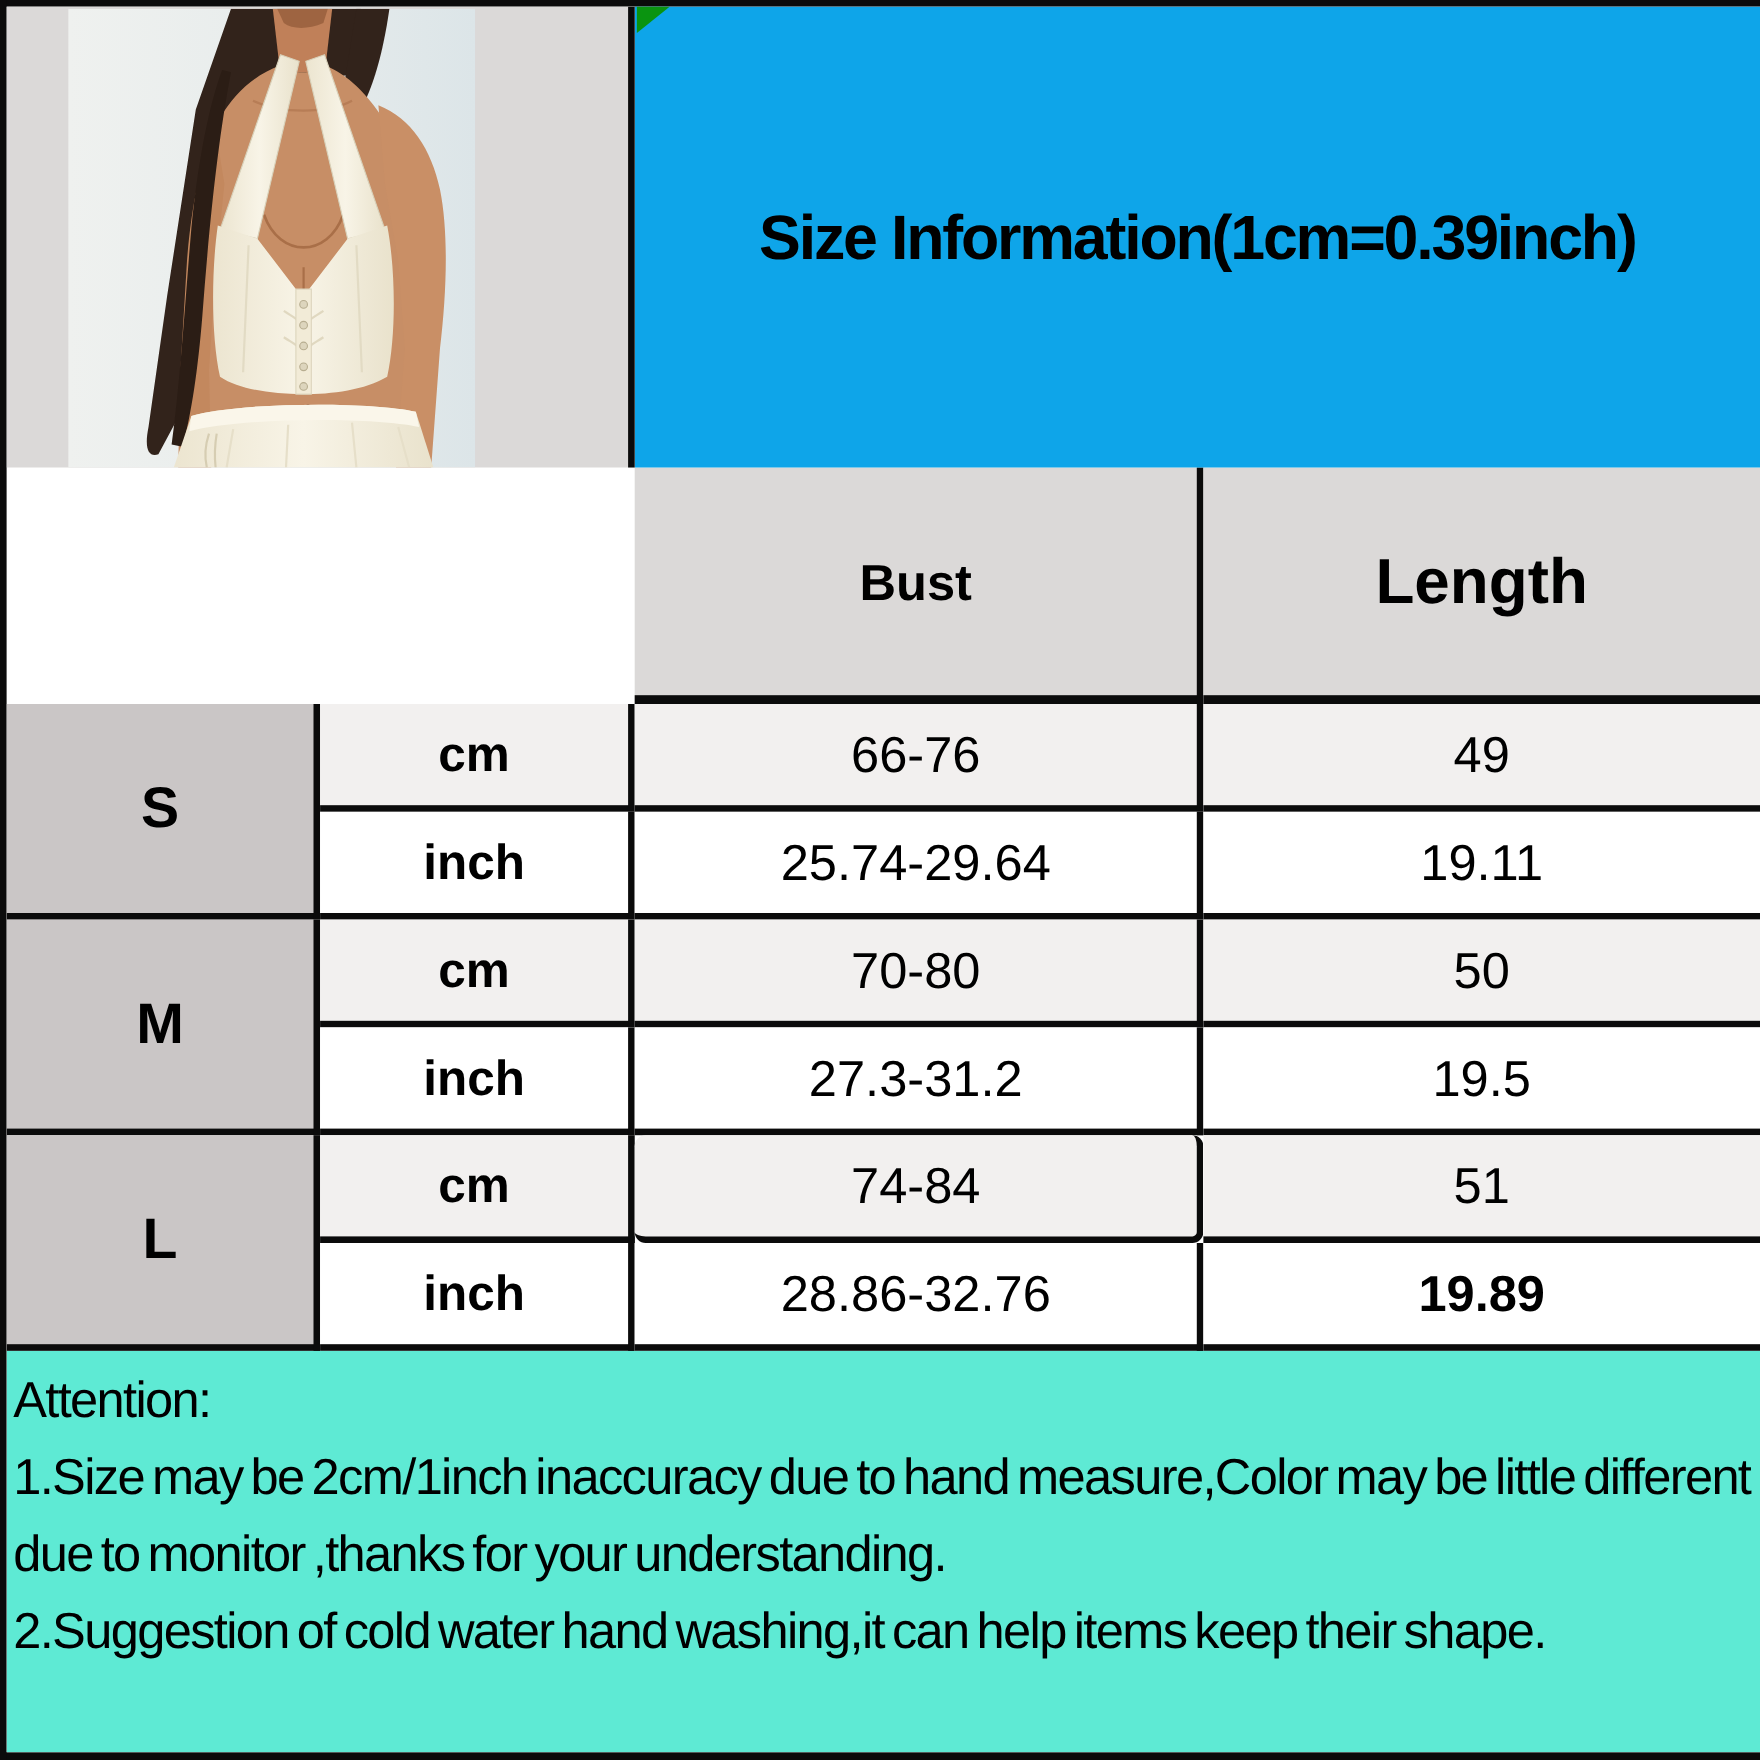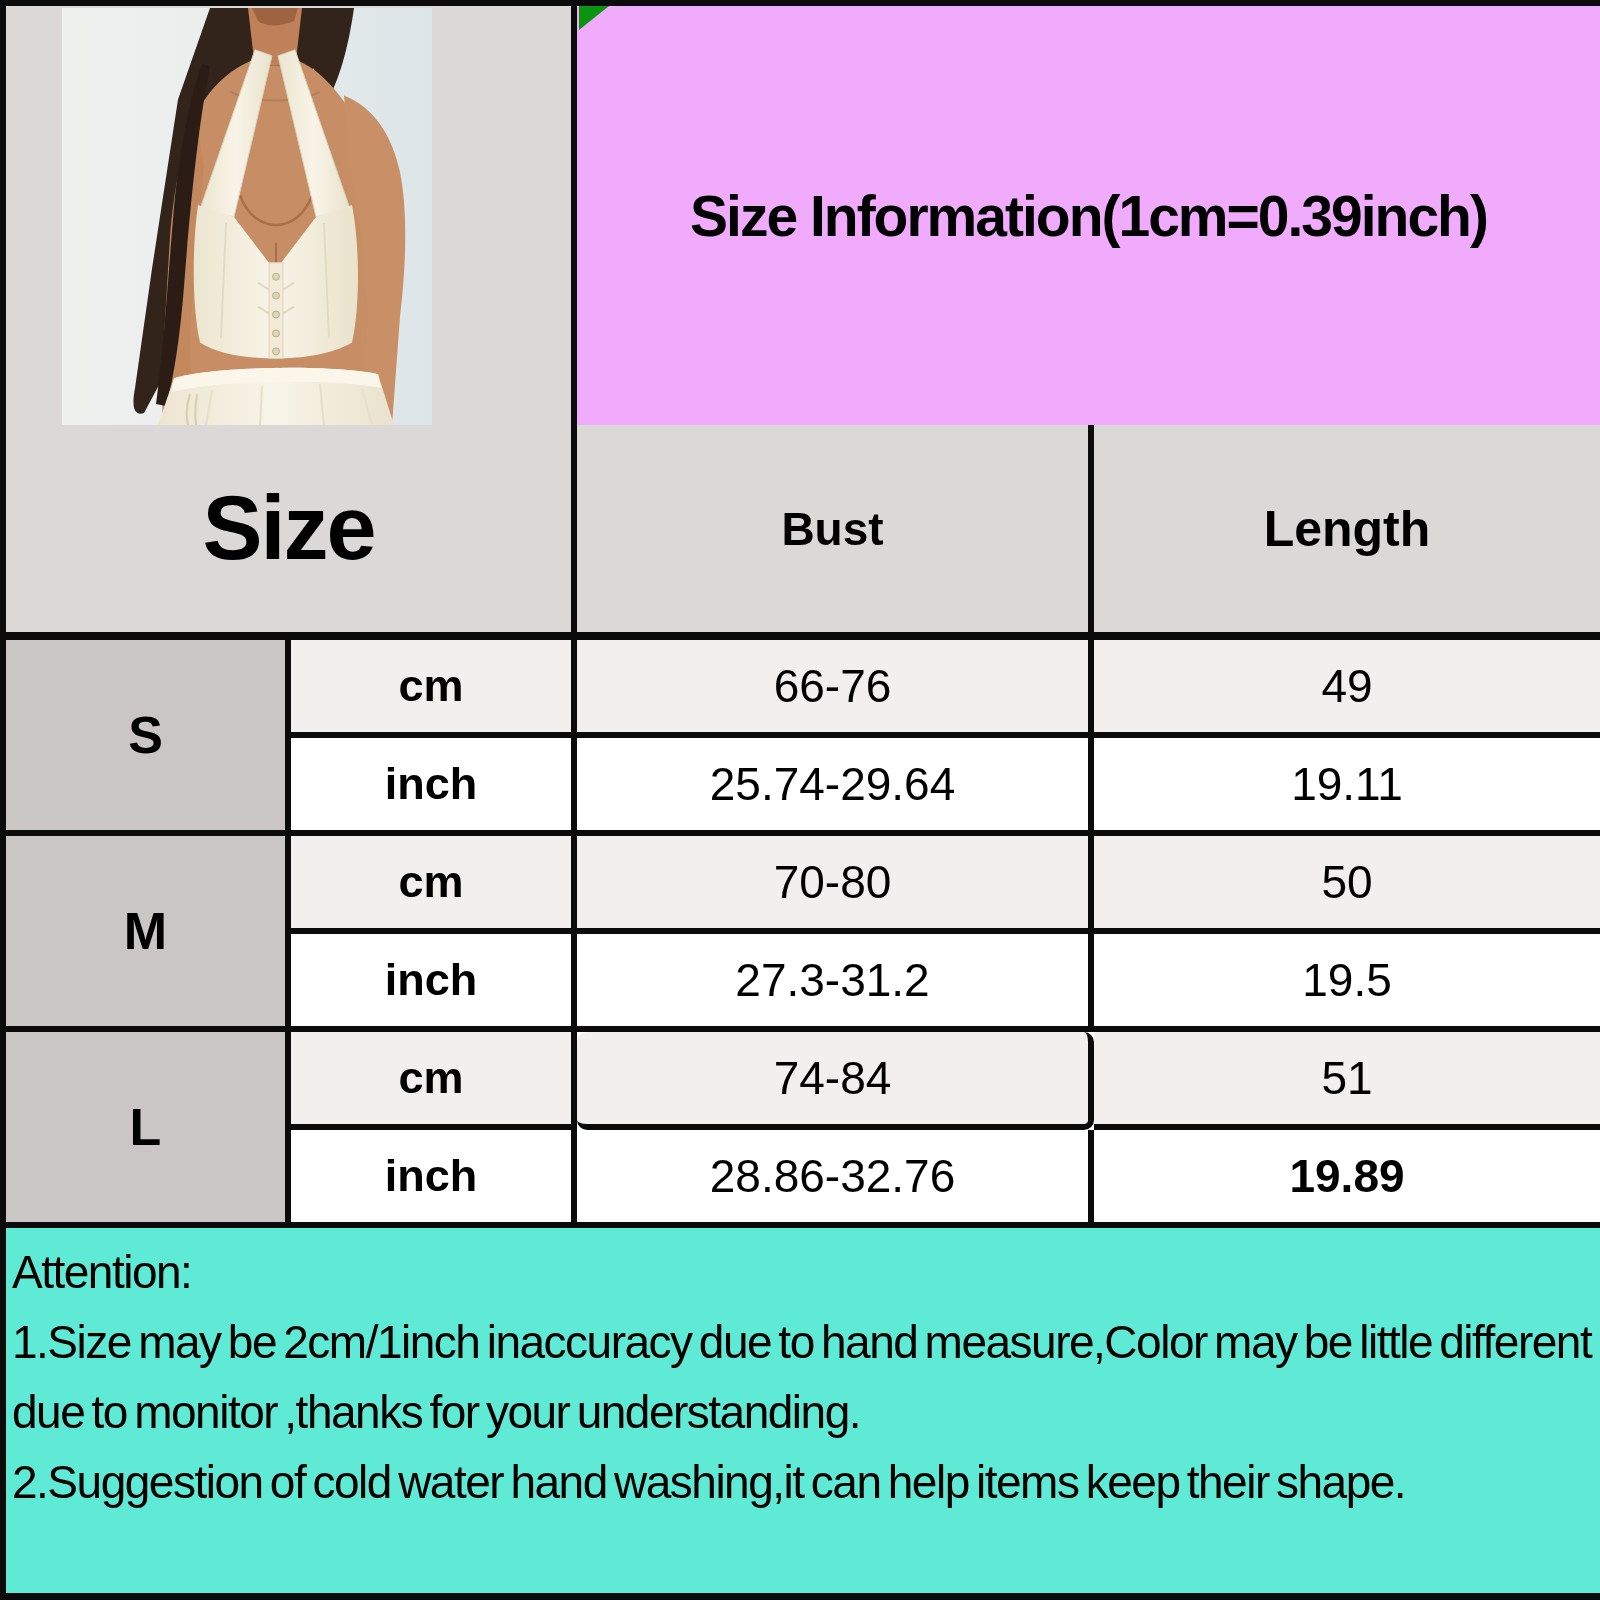--- a/index.html
+++ b/index.html
@@ -21,21 +21,21 @@
     width:571px; height:419px;
     background:#dbd9d8;
     border-right:6px solid #0b0b0b;
     position:relative;
     flex:0 0 auto;
   }
   .photo-frame { position:absolute; left:56px; top:2px; width:370px; height:417px; }
   .photo-frame svg { display:block; width:100%; height:100%; }
   .title-panel {
     flex:1 1 auto;
-    background:#f0abfc;
+    background:#0ea5e9;
     display:flex; align-items:center; justify-content:center;
   }
   .main-title {
     font-size:57px; font-weight:bold; letter-spacing:-2px;
     white-space:nowrap;
   }
   .green-marker {
     position:absolute; left:573px; top:0;
     width:0; height:0;
     border-top:24px solid #0a9410;
@@ -50,21 +50,21 @@
     width:1594px;
   }
   .cell { display:flex; align-items:center; justify-content:center; }
   .hdr {
     background:#dbd9d8;
     border-bottom:8px solid #0b0b0b;
     font-weight:bold;
   }
   .h-size { grid-column:1 / 3; grid-row:1; border-right:6px solid #0b0b0b; font-size:90px; letter-spacing:-2px; }
   .h-bust { grid-column:3; grid-row:1; border-right:6px solid #0b0b0b; font-size:46px; }
-  .h-length { grid-column:4; grid-row:1; font-size:50px;text-align:center; }
+  .h-length { grid-column:4; grid-row:1; font-size:58px;text-align:center; }
   .size-letter {
     grid-column:1;
     background:#cac6c6;
     border-right:6px solid #0b0b0b;
     border-bottom:6px solid #0b0b0b;
     font-size:52px; font-weight:bold;
   }
   .row-cm { background:#f2f0ef; }
   .row-inch { background:#ffffff; }
   .unit-cell {
@@ -165,21 +165,20 @@
       </div>
     </div>
     <div class="green-marker" style="border-top-color: rgb(10, 148, 16);"></div>
     <div class="title-panel">
       <div class="main-title">Size Information(1cm=0.39inch)</div>
     </div>
   </div>
 
   <div class="size-table">
 
-    <div class="cell hdr h-size">Size</div>
     <div class="cell hdr h-bust">Bust</div>
     <div class="cell hdr h-length">Length</div>
 
     <div class="cell size-letter" style="grid-row:2 / 4;">S</div>
     <div class="cell unit-cell row-cm" style="grid-row:2;">cm</div>
     <div class="cell val-bust row-cm" style="grid-row:2;">66-76</div>
     <div class="cell val-length row-cm" style="grid-row:2;">49</div>
     <div class="cell unit-cell row-inch" style="grid-row:3;">inch</div>
     <div class="cell val-bust row-inch" style="grid-row:3;">25.74-29.64</div>
     <div class="cell val-length row-inch" style="grid-row:3;">19.11</div>

